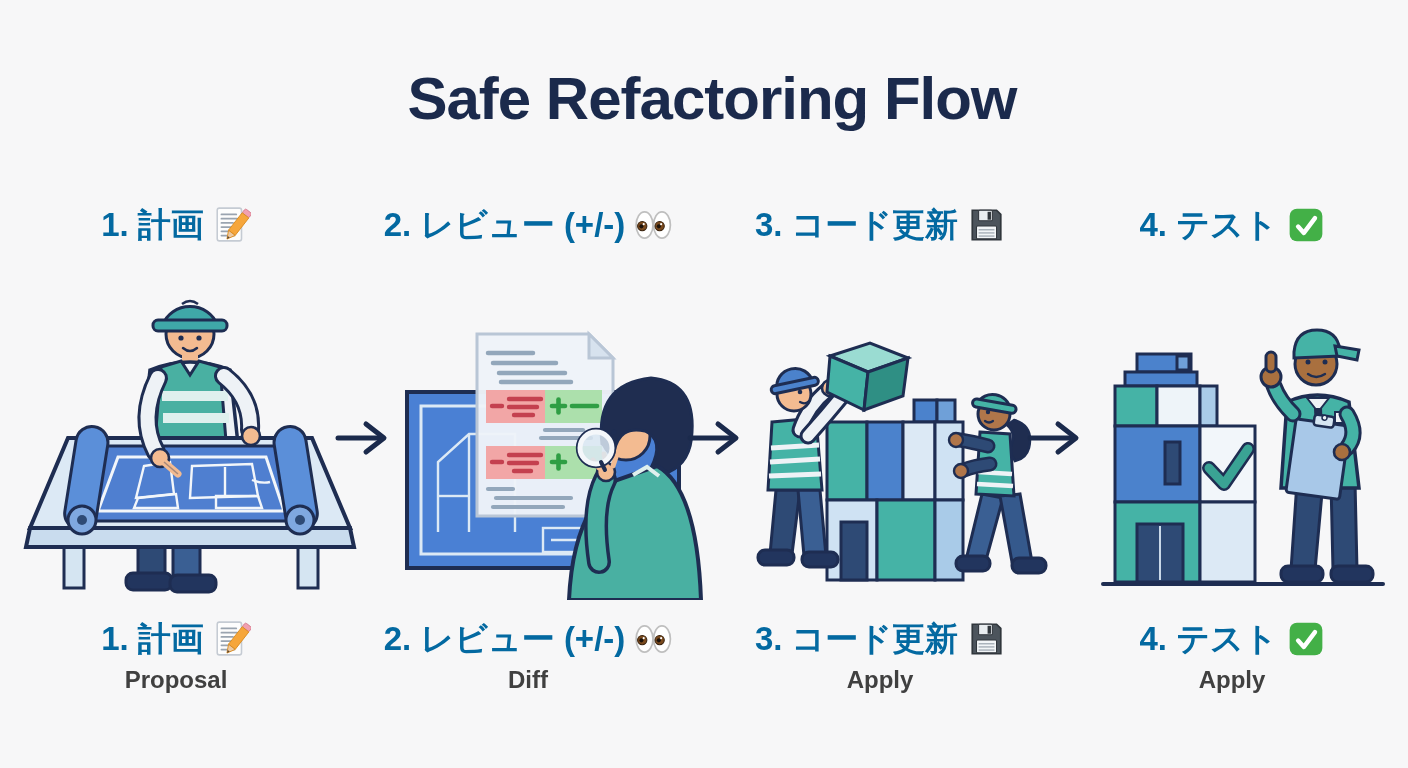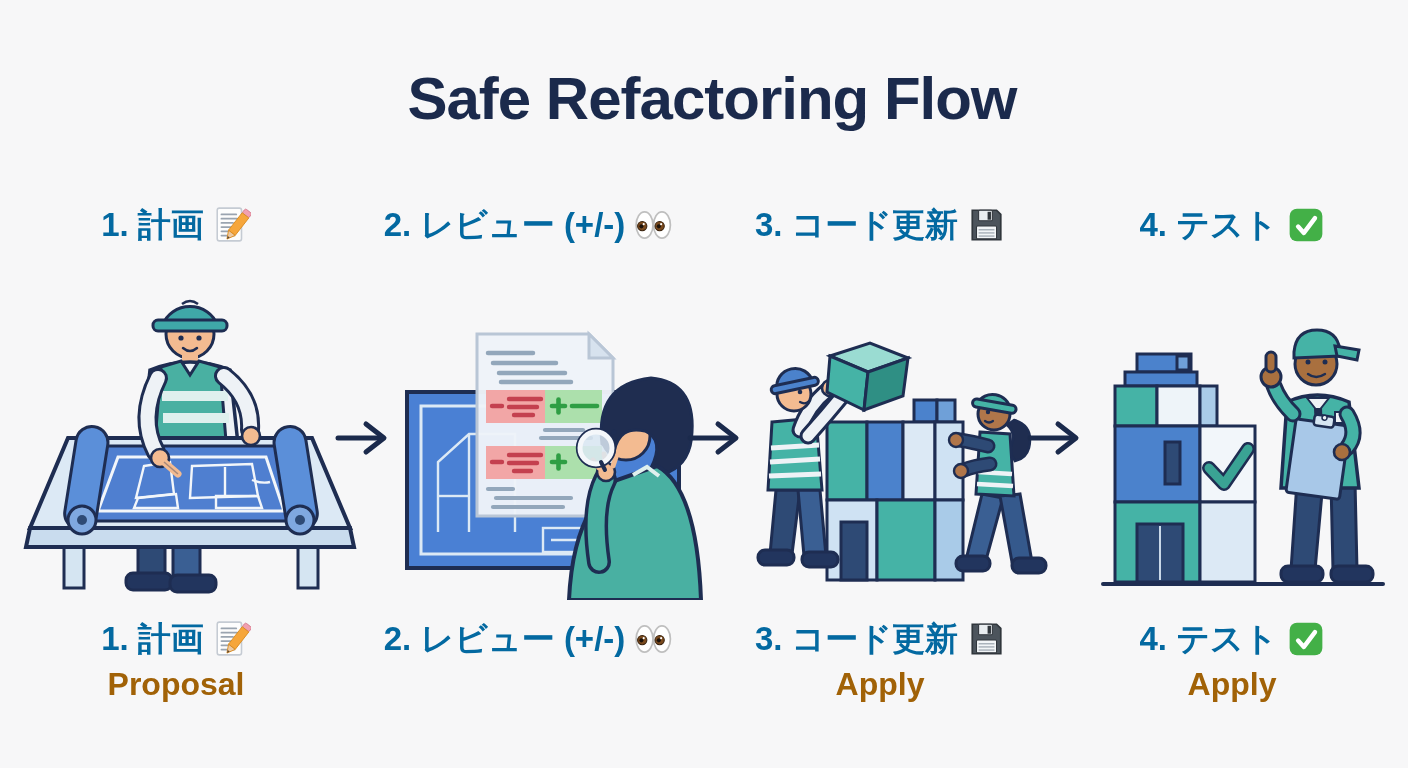--- a/index.html
+++ b/index.html
@@ -18,21 +18,21 @@
     color:#1b2a4c;
   }
   .labels-row { position:absolute; left:0; width:1408px; display:flex; }
   .labels-top { top:202px; }
   .labels-bottom { top:616px; }
   .step-cell { width:352px; text-align:center; }
   .step-label {
     font-size:33px; font-weight:700; color:#0369a1; line-height:46px;
     white-space:nowrap;
   }
-  .step-sublabel { font-size:32px; font-weight:700; color:#a16207; margin-top:4px; }
+  .step-sublabel { font-size:24px; font-weight:700; color:#404040; margin-top:4px; }
   .emoji { display:inline-block; width:38px; height:38px; vertical-align:-8px; margin-left:9px; }
   .canvas { position:absolute; top:268px; left:0; width:1408px; height:340px; }
   .illus { position:absolute; }
   .illus svg { display:block; width:100%; height:100%; }
   .arrow { position:absolute; top:148px; width:62px; height:44px; }
   .arrow svg { display:block; width:100%; height:100%; }
 </style>
 </head>
 <body>
 
@@ -414,20 +414,21 @@
     <div class="step-label"><span>2. レビュー (+/-)</span><span class="emoji"><svg viewBox="0 0 36 36">
             <ellipse cx="10" cy="18" rx="8" ry="12.5" fill="#fff" stroke="#bfbfbf" stroke-width="1.6"></ellipse>
             <ellipse cx="26.5" cy="18" rx="8" ry="12.5" fill="#fff" stroke="#bfbfbf" stroke-width="1.6"></ellipse>
             <circle cx="7.8" cy="19" r="4.4" fill="#7a4a1e" stroke="#39230e" stroke-width="1"></circle>
             <circle cx="7" cy="19.3" r="1.9" fill="#1c120a"></circle>
             <circle cx="9.2" cy="17.2" r="1" fill="#fff"></circle>
             <circle cx="24.3" cy="19" r="4.4" fill="#7a4a1e" stroke="#39230e" stroke-width="1"></circle>
             <circle cx="23.5" cy="19.3" r="1.9" fill="#1c120a"></circle>
             <circle cx="25.7" cy="17.2" r="1" fill="#fff"></circle>
           </svg></span></div>
+    <div class="step-sublabel">Diff</div>
   </div>
   <div class="step-cell">
     <div class="step-label"><span>3. コード更新</span><span class="emoji"><svg viewBox="0 0 36 36">
             <path d="M5,4 h23 l4,4 v24 h-27 z" fill="#4c545c" stroke="#30363c" stroke-width="1.6"></path>
             <rect x="11" y="4" width="13" height="10" rx="1" fill="#e9edf0" stroke="#30363c" stroke-width="1"></rect>
             <rect x="19.5" y="5.5" width="3.2" height="7.5" fill="#30363c"></rect>
             <rect x="9" y="19" width="19" height="12" rx="1" fill="#f2f5f7" stroke="#30363c" stroke-width="1"></rect>
             <g stroke="#aab3bb" stroke-width="1.4">
               <line x1="11" y1="22.5" x2="26" y2="22.5"></line>
               <line x1="11" y1="25.5" x2="26" y2="25.5"></line>

